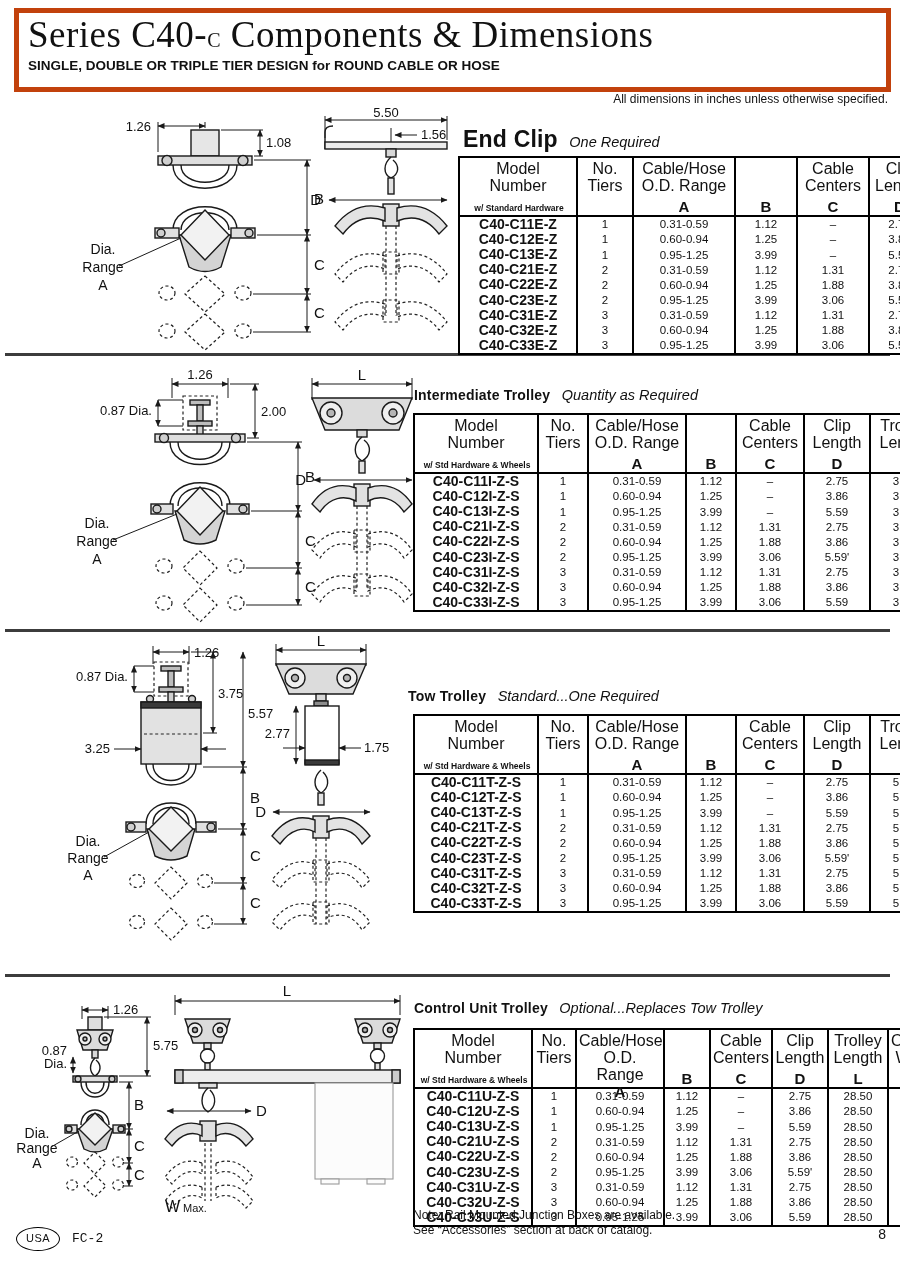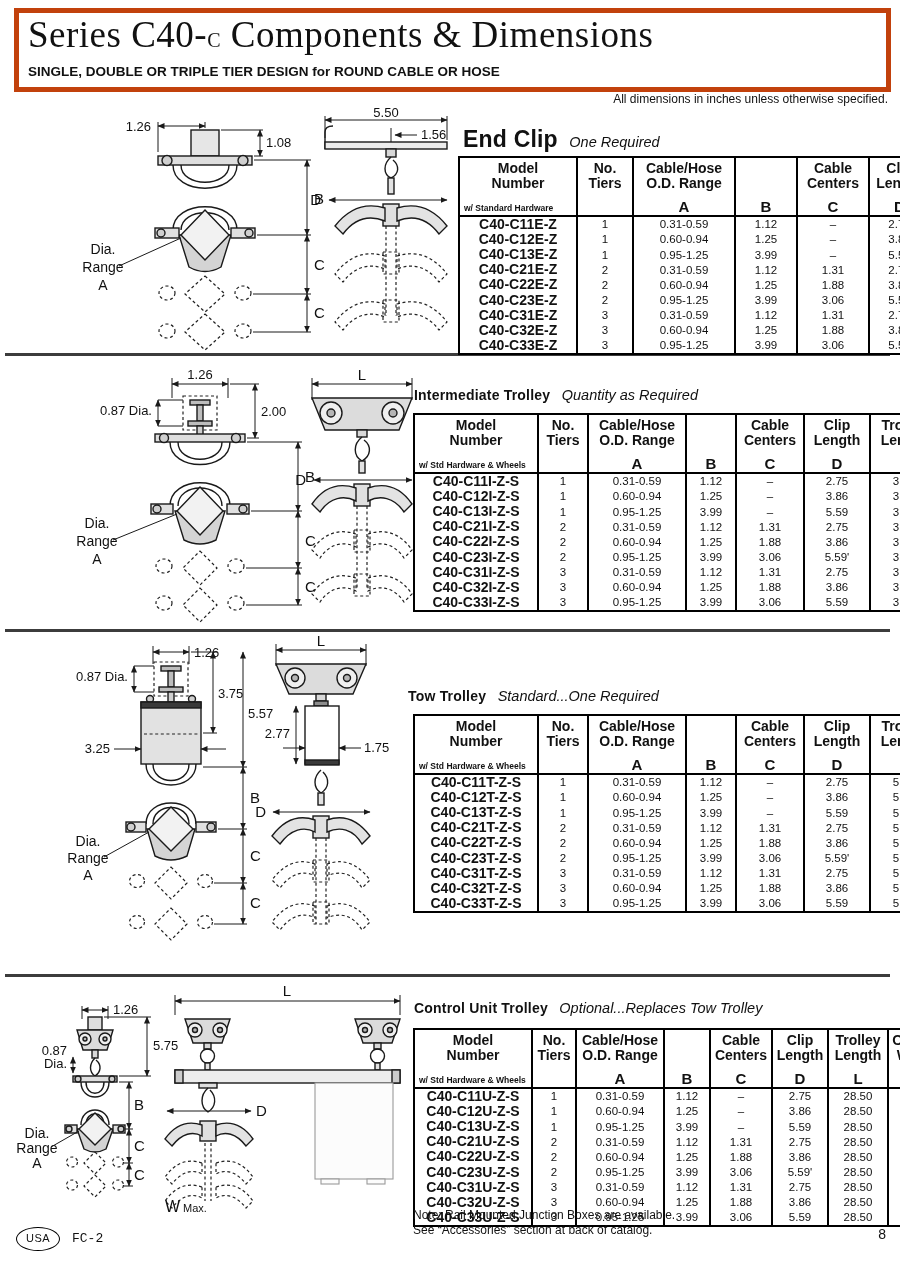--- a/index.html
+++ b/index.html
@@ -2,41 +2,41 @@
 <html><head>
 <meta charset="utf-8">
 <style>
   html,body{margin:0;padding:0;background:#fff;}
   body{width:900px;height:1264px;position:relative;font-family:"Liberation Sans",sans-serif;color:#111;overflow:hidden;}
 
   
   .title-box{position:absolute;left:14px;top:8px;width:858px;height:74px;border:5px solid #c2410c;padding-left:9px;box-sizing:content-box;}
   .page-title{margin:1px 0 0;font-family:"Liberation Serif",serif;font-weight:normal;font-size:37px;letter-spacing:.5px;line-height:1.15;}
   .title-small{font-variant:small-caps;font-size:0.78em;}
-  .page-subtitle{font-size:13.5px;font-weight:bold;margin-top:7px;}
+  .page-subtitle{font-size:13.5px;font-weight:bold;margin-top:1px;}
   .dims-note{position:absolute;right:12px;top:92px;font-size:12px;}
 
   
   .divider{position:absolute;left:5px;width:885px;height:3px;background:#3c3c3c;}
 
   
   .sec-head{position:absolute;white-space:nowrap;}
   .sec-title{font-weight:bold;font-size:23px;letter-spacing:.2px;}
   .sec-title.sm{font-size:14px;}
   .sec-qual{font-style:italic;font-size:14.5px;margin-left:7px;}
 
   
   table.spec{position:absolute;border-collapse:collapse;table-layout:fixed;border:2.5px solid #000;background:#fff;}
   table.spec th,table.spec td{border-left:2px solid #000;padding:0 2px;text-align:center;vertical-align:middle;}
   table.spec th:first-child,table.spec td:first-child{border-left:none;}
   table.spec thead tr{border-bottom:2px solid #000;}
   .th-inner{display:flex;flex-direction:column;justify-content:space-between;height:54px;padding-top:3px;}
-  .col-label{font-size:14px;font-weight:bold;line-height:1.06;white-space:pre-line;}
+  .col-label{font-size:16px;font-weight:normal;line-height:1.06;white-space:pre-line;}
   .col-letter{font-size:15px;font-weight:bold;line-height:1;padding-bottom:1px;}
-  .hw-note{font-size:8.5px;font-weight:bold;text-align:left;padding:0 0 2px 2px;}
+  .hw-note{font-size:8.5px;font-weight:bold;text-align:center;padding:0 0 2px 2px;}
   table.spec td{font-size:11.5px;height:13px;line-height:1.08;}
   table.spec td.model{font-family:Liberation Sans, sans-serif;font-weight:bold;font-size:14px;}
   .cols6{width:435px;}
   .cols6 th:nth-child(1){width:112px}.cols6 th:nth-child(2){width:50px}.cols6 th:nth-child(3){width:96px}
   .cols6 th:nth-child(4){width:56px}.cols6 th:nth-child(5){width:66px}.cols6 th:nth-child(6){width:55px}
   .cols7{width:482px;}
   .cols7 th:nth-child(1){width:118px}.cols7 th:nth-child(2){width:44px}.cols7 th:nth-child(3){width:92px}
   .cols7 th:nth-child(4){width:44px}.cols7 th:nth-child(5){width:62px}.cols7 th:nth-child(6){width:60px}
   .cols7 th:nth-child(7){width:62px}
   .cols8{width:482px;}

